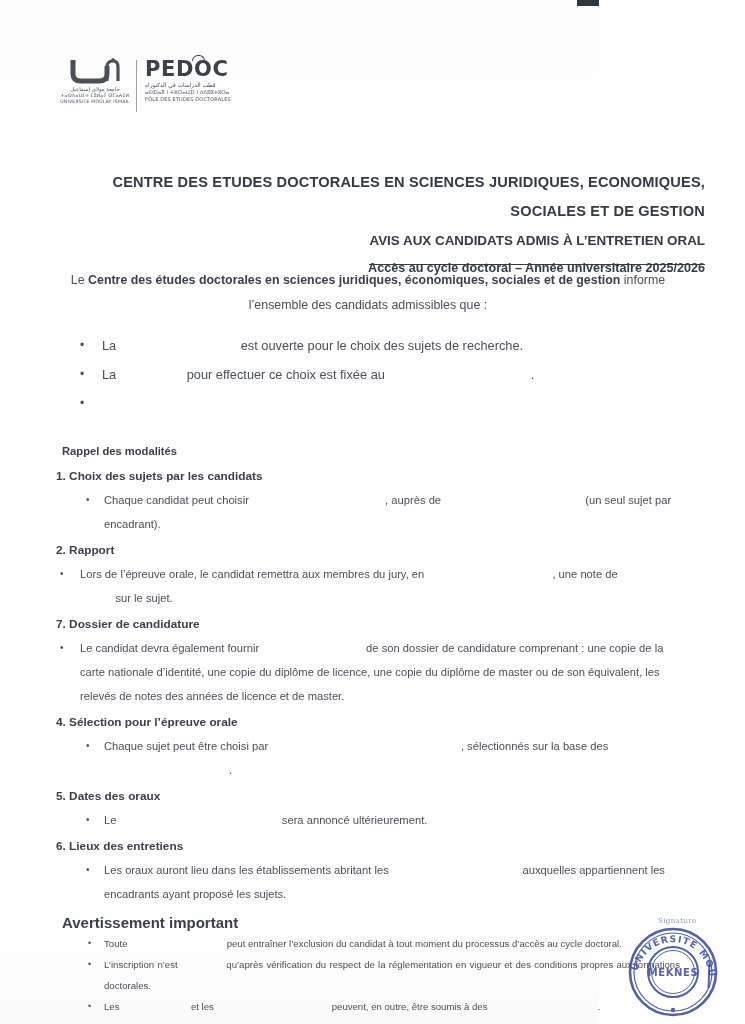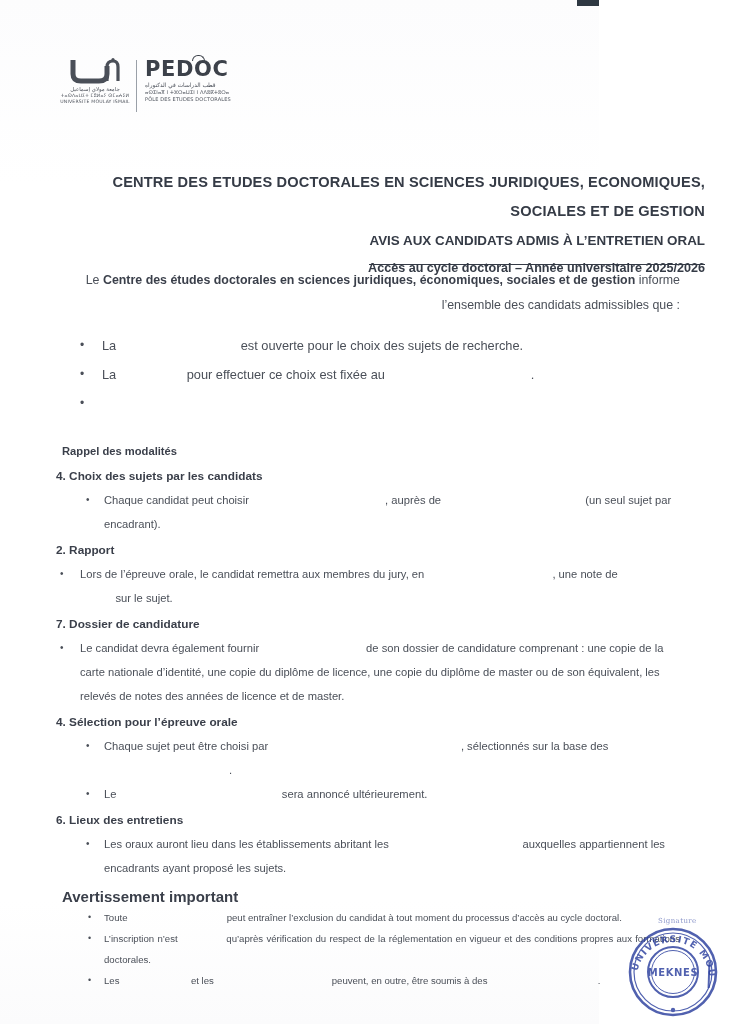--- a/index.html
+++ b/index.html
@@ -101,21 +101,21 @@
     color:#353b46;
   }
 
   
   .body{
     position:absolute;left:56px;top:256px;width:624px;
   }
   .para{
     font-size:12.4px;line-height:25px;
     color:#4a4f58;
-    text-align:right;
+    text-align:center;
   }
   b{font-weight:700;color:#33384200;}
   .para b,.li b,.head b{font-weight:700;color:#3a3f4a;}
 
   ul{list-style:none;margin:0;padding:0;}
   li{position:relative;}
   li::before{
     content:"\2022";
     position:absolute;
     color:#4a4f58;
@@ -248,40 +248,41 @@
     </p>
 
     <ul class="bl-wide">
       <li><span>La </span><b>plateforme en ligne</b><span> est ouverte pour le choix des sujets de recherche.</span><b></b><span></span></li>
       <li><span>La </span><b>date limite</b><span> pour effectuer ce choix est fixée au </span><b>5 octobre 2025 à minuit</b><span>.</span></li>
       <li><span></span><b>Tout choix effectué après ce délai ne sera pas pris en considération.</b><span></span></li>
     </ul>
 
     <div class="head-rappel">Rappel des modalités</div>
 
-    <div class="sec-head">4. Choix des sujets par les candidats</div>
+    <div class="sec-head">1. Choix des sujets par les candidats</div>
     <ul class="bl-in">
       <li><span>Chaque candidat peut choisir </span><b>au maximum deux sujets</b><span>, auprès de </span><b>deux encadrants distincts</b><span> (un seul sujet par encadrant).</span></li>
     </ul>
 
     <div class="sec-head">2. Rapport</div>
     <ul class="bl-out">
       <li><span>Lors de l’épreuve orale, le candidat remettra aux membres du jury, en </span><b>quatre (04) exemplaires</b><span>, une note de </span><b>trois (03) pages</b><span> sur le sujet.</span></li>
     </ul>
 
     <div class="sec-head">7. Dossier de candidature</div>
     <ul class="bl-out">
       <li><span>Le candidat devra également fournir </span><b>un seul exemplaire</b><span> de son dossier de candidature comprenant : une copie de la carte nationale d’identité, une copie du diplôme de licence, une copie du diplôme de master ou de son équivalent, les relevés de notes des années de licence et de master.</span></li>
     </ul>
 
     <div class="sec-head">4. Sélection pour l’épreuve orale</div>
     <ul class="bl-in">
       <li><span>Chaque sujet peut être choisi par </span><b>un maximum de cinq (05) candidats</b><span>, sélectionnés sur la base des </span><b>meilleures notes obtenues à l’écrit</b><span>.</span></li>
     </ul>
 
+    <div class="sec-head">5. Dates des oraux</div>
     <ul class="bl-in">
       <li><span>Le </span><b>planning des entretiens oraux</b><span> sera annoncé ultérieurement.</span></li>
     </ul>
 
     <div class="sec-head">6. Lieux des entretiens</div>
     <ul class="bl-in">
       <li><span>Les oraux auront lieu dans les établissements abritant les </span><b>structures de recherche</b><span> auxquelles appartiennent les encadrants ayant proposé les sujets.</span></li>
     </ul>
 
     <div class="head-avert">Avertissement important</div>

